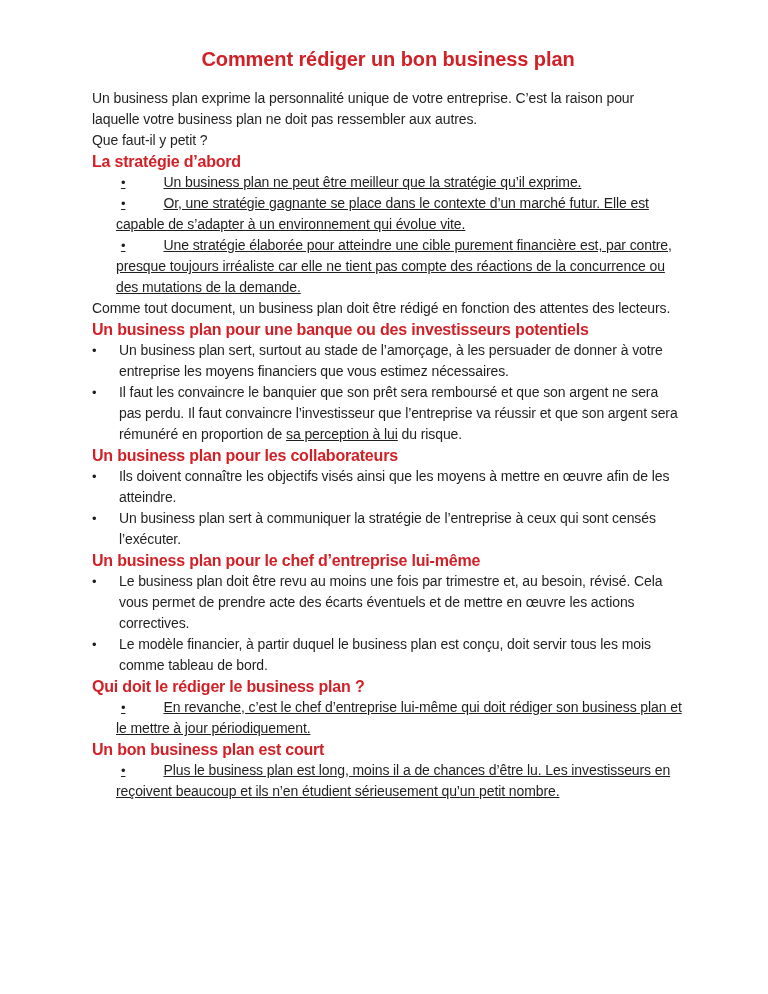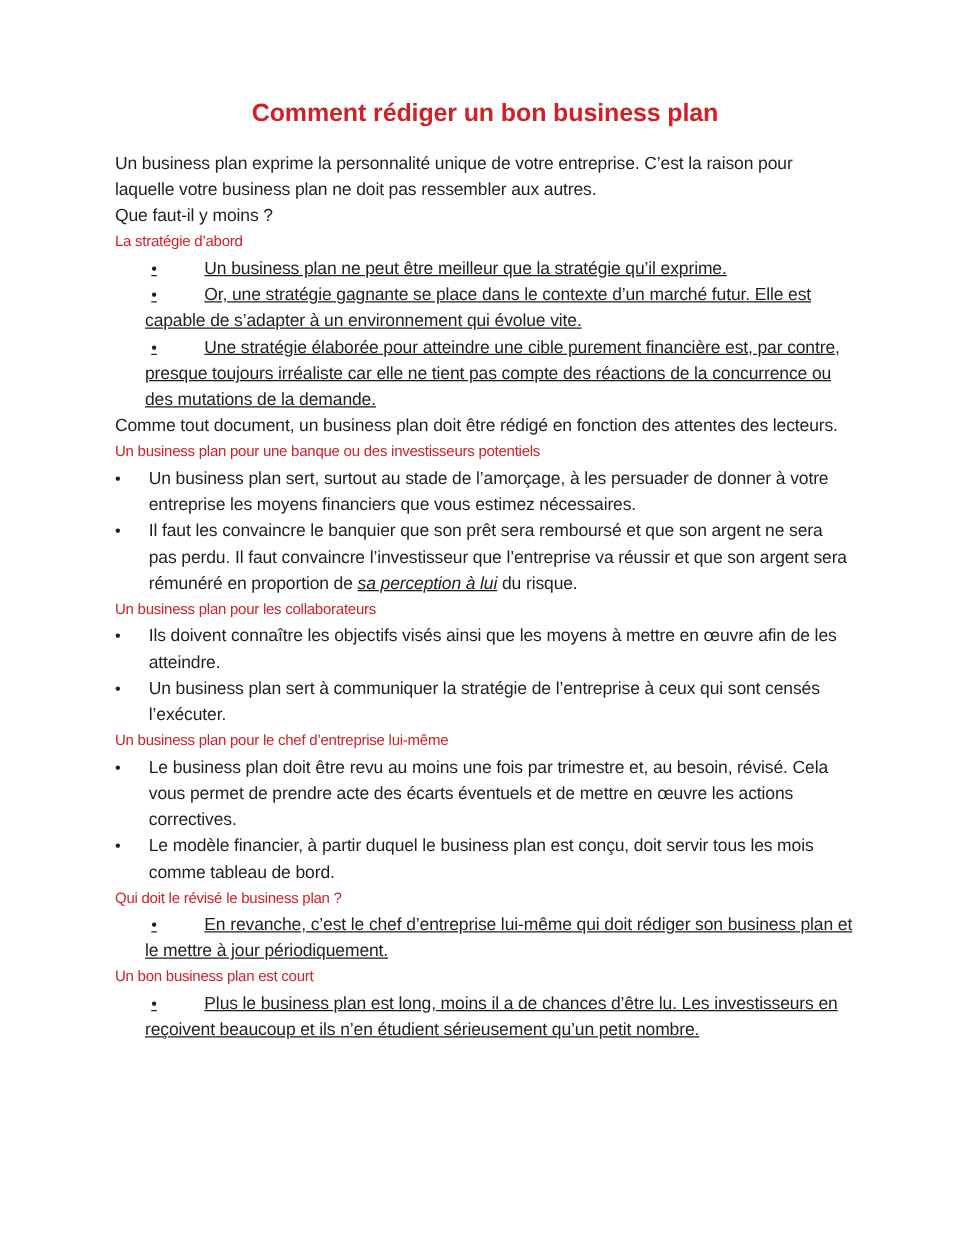--- a/index.html
+++ b/index.html
@@ -16,61 +16,61 @@
     color: var(--ink);
   }
   .page {
     width: 768px;
     height: 994px;
     margin: 0 auto;
     background: var(--bg);
     padding: 46px 84px 0 92px;
     overflow: hidden;
   }
-  .content { width: 592px; margin-top: 32px; }
+  .content { width: 592px; }
   h1.doc-title {
     margin: 0 0 16px 0;
     font-size: 20px;
     line-height: 26px;
     font-weight: bold;
     text-align: center;
     color: var(--red);
     letter-spacing: -0.1px;
   }
   p, h2 {
     margin: 0;
     font-size: 14px;
     line-height: 21px;
     letter-spacing: -0.1px;
   }
   h2.sec-heading {
-    font-size: 12px;
-    font-weight: normal;
+    font-size: 16px;
+    font-weight: bold;
     color: var(--red);
     letter-spacing: -0.2px;
   }
   
   p.b-ind { margin-left: 24px; text-indent: 5px; text-decoration: underline; }
   p.b-ind .tab { display: inline-block; width: 38px; }
   p.b-ind .dot { font-size: 13px; }
   
   p.b-hang { margin-left: 27px; text-indent: -27px; }
   p.b-hang .dot { display: inline-block; width: 27px; text-indent: 0; font-size: 13px; }
-  .u { text-decoration: underline; font-style: italic; }
+  .u { text-decoration: underline; }
 </style>
 </head>
 <body>
 
 <div class="page">
   <div class="content">
 
     <h1 class="doc-title">Comment rédiger un bon business plan</h1>
 
     <p class="para">Un business plan exprime la personnalité unique de votre entreprise. C’est la raison pour laquelle votre business plan ne doit pas ressembler aux autres.</p>
-    <p class="para">Que faut-il y moins ?</p>
+    <p class="para">Que faut-il y petit ?</p>
 
     <section>
       <h2 class="sec-heading">La stratégie d’abord</h2>
       <p class="b-ind"><span class="dot">•</span><span class="tab"></span><span>Un business plan ne peut être meilleur que la stratégie qu’il exprime.</span></p>
       <p class="b-ind"><span class="dot">•</span><span class="tab"></span><span>Or, une stratégie gagnante se place dans le contexte d’un marché futur. Elle est capable de s’adapter à un environnement qui évolue vite.</span></p>
       <p class="b-ind"><span class="dot">•</span><span class="tab"></span><span>Une stratégie élaborée pour atteindre une cible purement financière est, par contre, presque toujours irréaliste car elle ne tient pas compte des réactions de la concurrence ou des mutations de la demande.</span></p>
       <p class="para">Comme tout document, un business plan doit être rédigé en fonction des attentes des lecteurs.</p>
     </section>
 
     <section>
@@ -85,21 +85,21 @@
       <p class="b-hang"><span class="dot">•</span><span>Un business plan sert à communiquer la stratégie de l’entreprise à ceux qui sont censés l’exécuter.</span></p>
     </section>
 
     <section>
       <h2 class="sec-heading">Un business plan pour le chef d’entreprise lui-même</h2>
       <p class="b-hang"><span class="dot">•</span><span>Le business plan doit être revu au moins une fois par trimestre et, au besoin, révisé. Cela vous permet de prendre acte des écarts éventuels et de mettre en œuvre les actions correctives.</span></p>
       <p class="b-hang"><span class="dot">•</span><span>Le modèle financier, à partir duquel le business plan est conçu, doit servir tous les mois comme tableau de bord.</span></p>
     </section>
 
     <section>
-      <h2 class="sec-heading">Qui doit le révisé le business plan ?</h2>
+      <h2 class="sec-heading">Qui doit le rédiger le business plan ?</h2>
       <p class="b-ind"><span class="dot">•</span><span class="tab"></span><span>En revanche, c’est le chef d’entreprise lui-même qui doit rédiger son business plan et le mettre à jour périodiquement.</span></p>
     </section>
 
     <section>
       <h2 class="sec-heading">Un bon business plan est court</h2>
       <p class="b-ind"><span class="dot">•</span><span class="tab"></span><span>Plus le business plan est long, moins il a de chances d’être lu. Les investisseurs en reçoivent beaucoup et ils n’en étudient sérieusement qu’un petit nombre.</span></p>
     </section>
 
   </div>
 </div>

